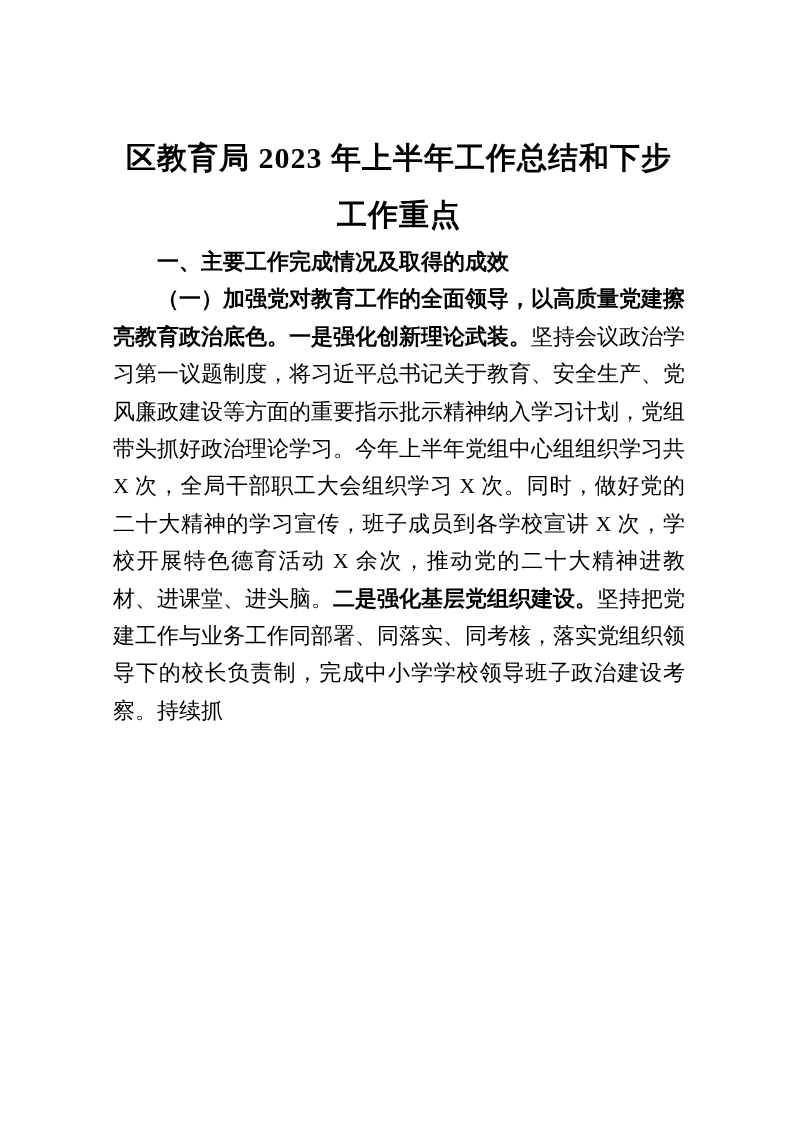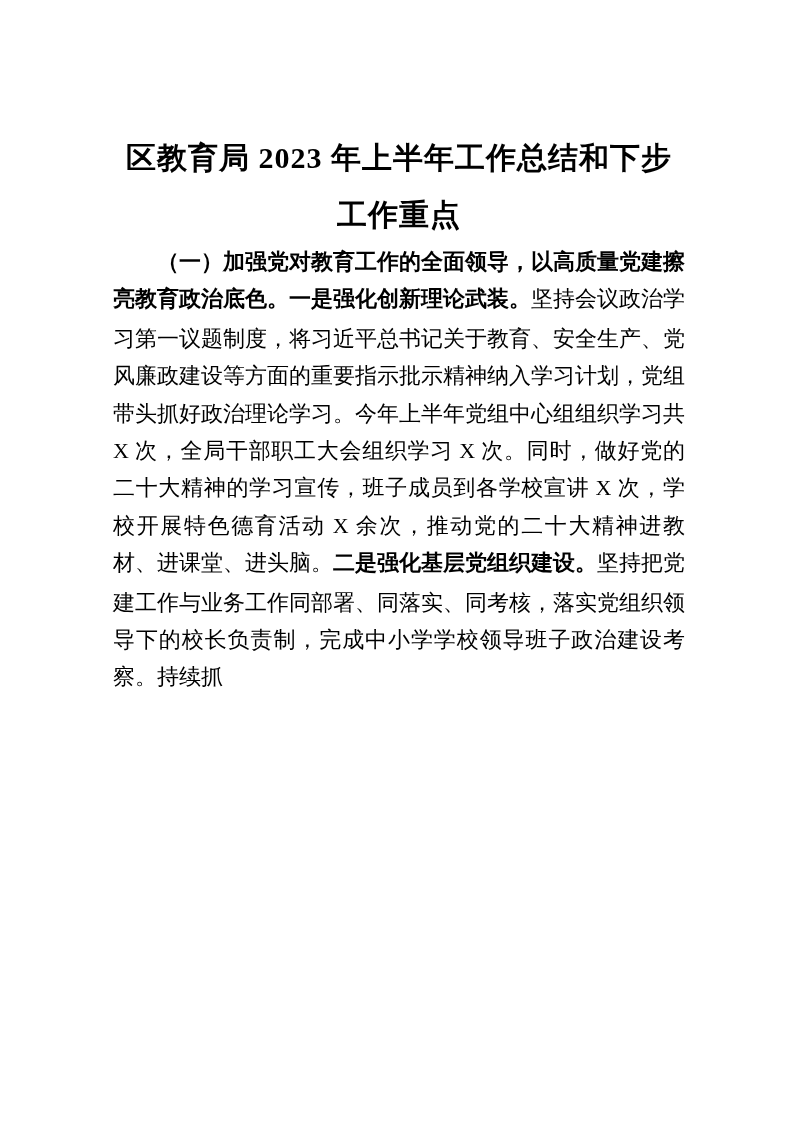--- a/index.html
+++ b/index.html
@@ -53,27 +53,28 @@
   }
   .run-normal {
     font-family: "Liberation Serif", serif;
     font-weight: 400;
   }
   .run-kai {
     font-family: "Liberation Serif", serif;
     font-weight: 700;
   }
   .run-bold {
-    font-family: Liberation Mono, monospace;
+    font-family: Liberation Sans, sans-serif;
     font-weight: 700;
   }
 </style>
 </head>
 <body>
 
 <div class="page">
   <div class="content">
     <h1 class="doc-title">区教育局 2023 年上半年工作总结和下步工作重点</h1>
     <div>
+        <p class="para heading1"><span class="">一、主要工作完成情况及取得的成效</span></p>
         <p class="para body"><span class="run-kai">（一）加强党对教育工作的全面领导，以高质量党建擦亮教育政治底色。</span><span class="run-bold">一是强化创新理论武装。</span><span class="run-normal">坚持会议政治学习第一议题制度，将习近平总书记关于教育、安全生产、党风廉政建设等方面的重要指示批示精神纳入学习计划，党组带头抓好政治理论学习。今年上半年党组中心组组织学习共 X 次，全局干部职工大会组织学习 X 次。同时，做好党的二十大精神的学习宣传，班子成员到各学校宣讲 X 次，学校开展特色德育活动 X 余次，推动党的二十大精神进教材、进课堂、进头脑。</span><span class="run-bold">二是强化基层党组织建设。</span><span class="run-normal">坚持把党建工作与业务工作同部署、同落实、同考核，落实党组织领导下的校长负责制，完成中小学学校领导班子政治建设考察。持续抓</span></p>
       </div>
   </div>
 </div>
 
 </body></html>

